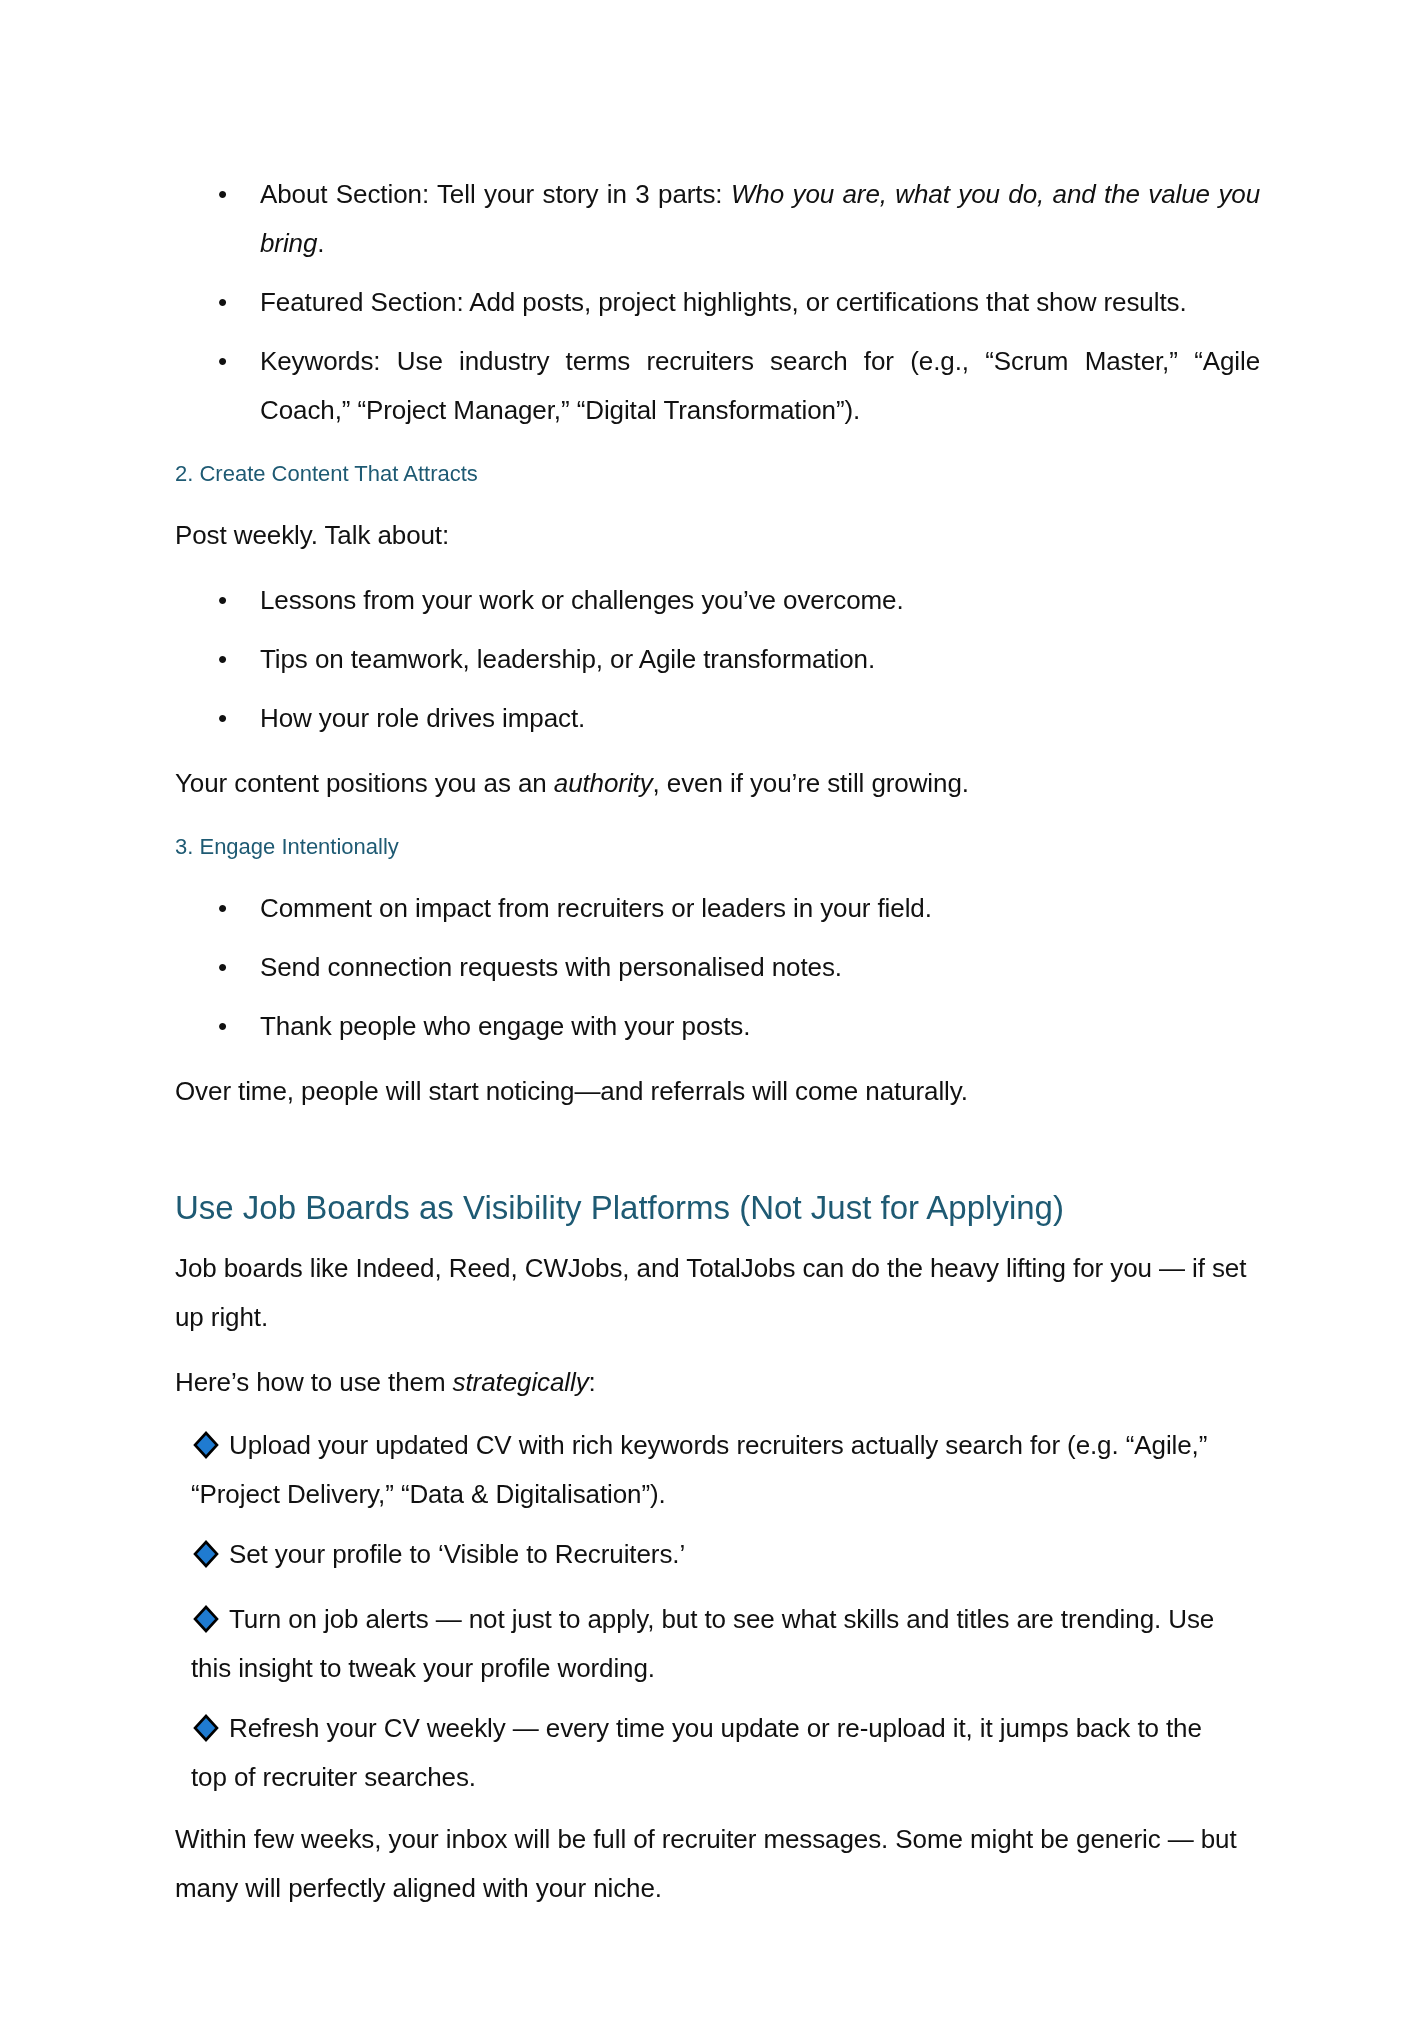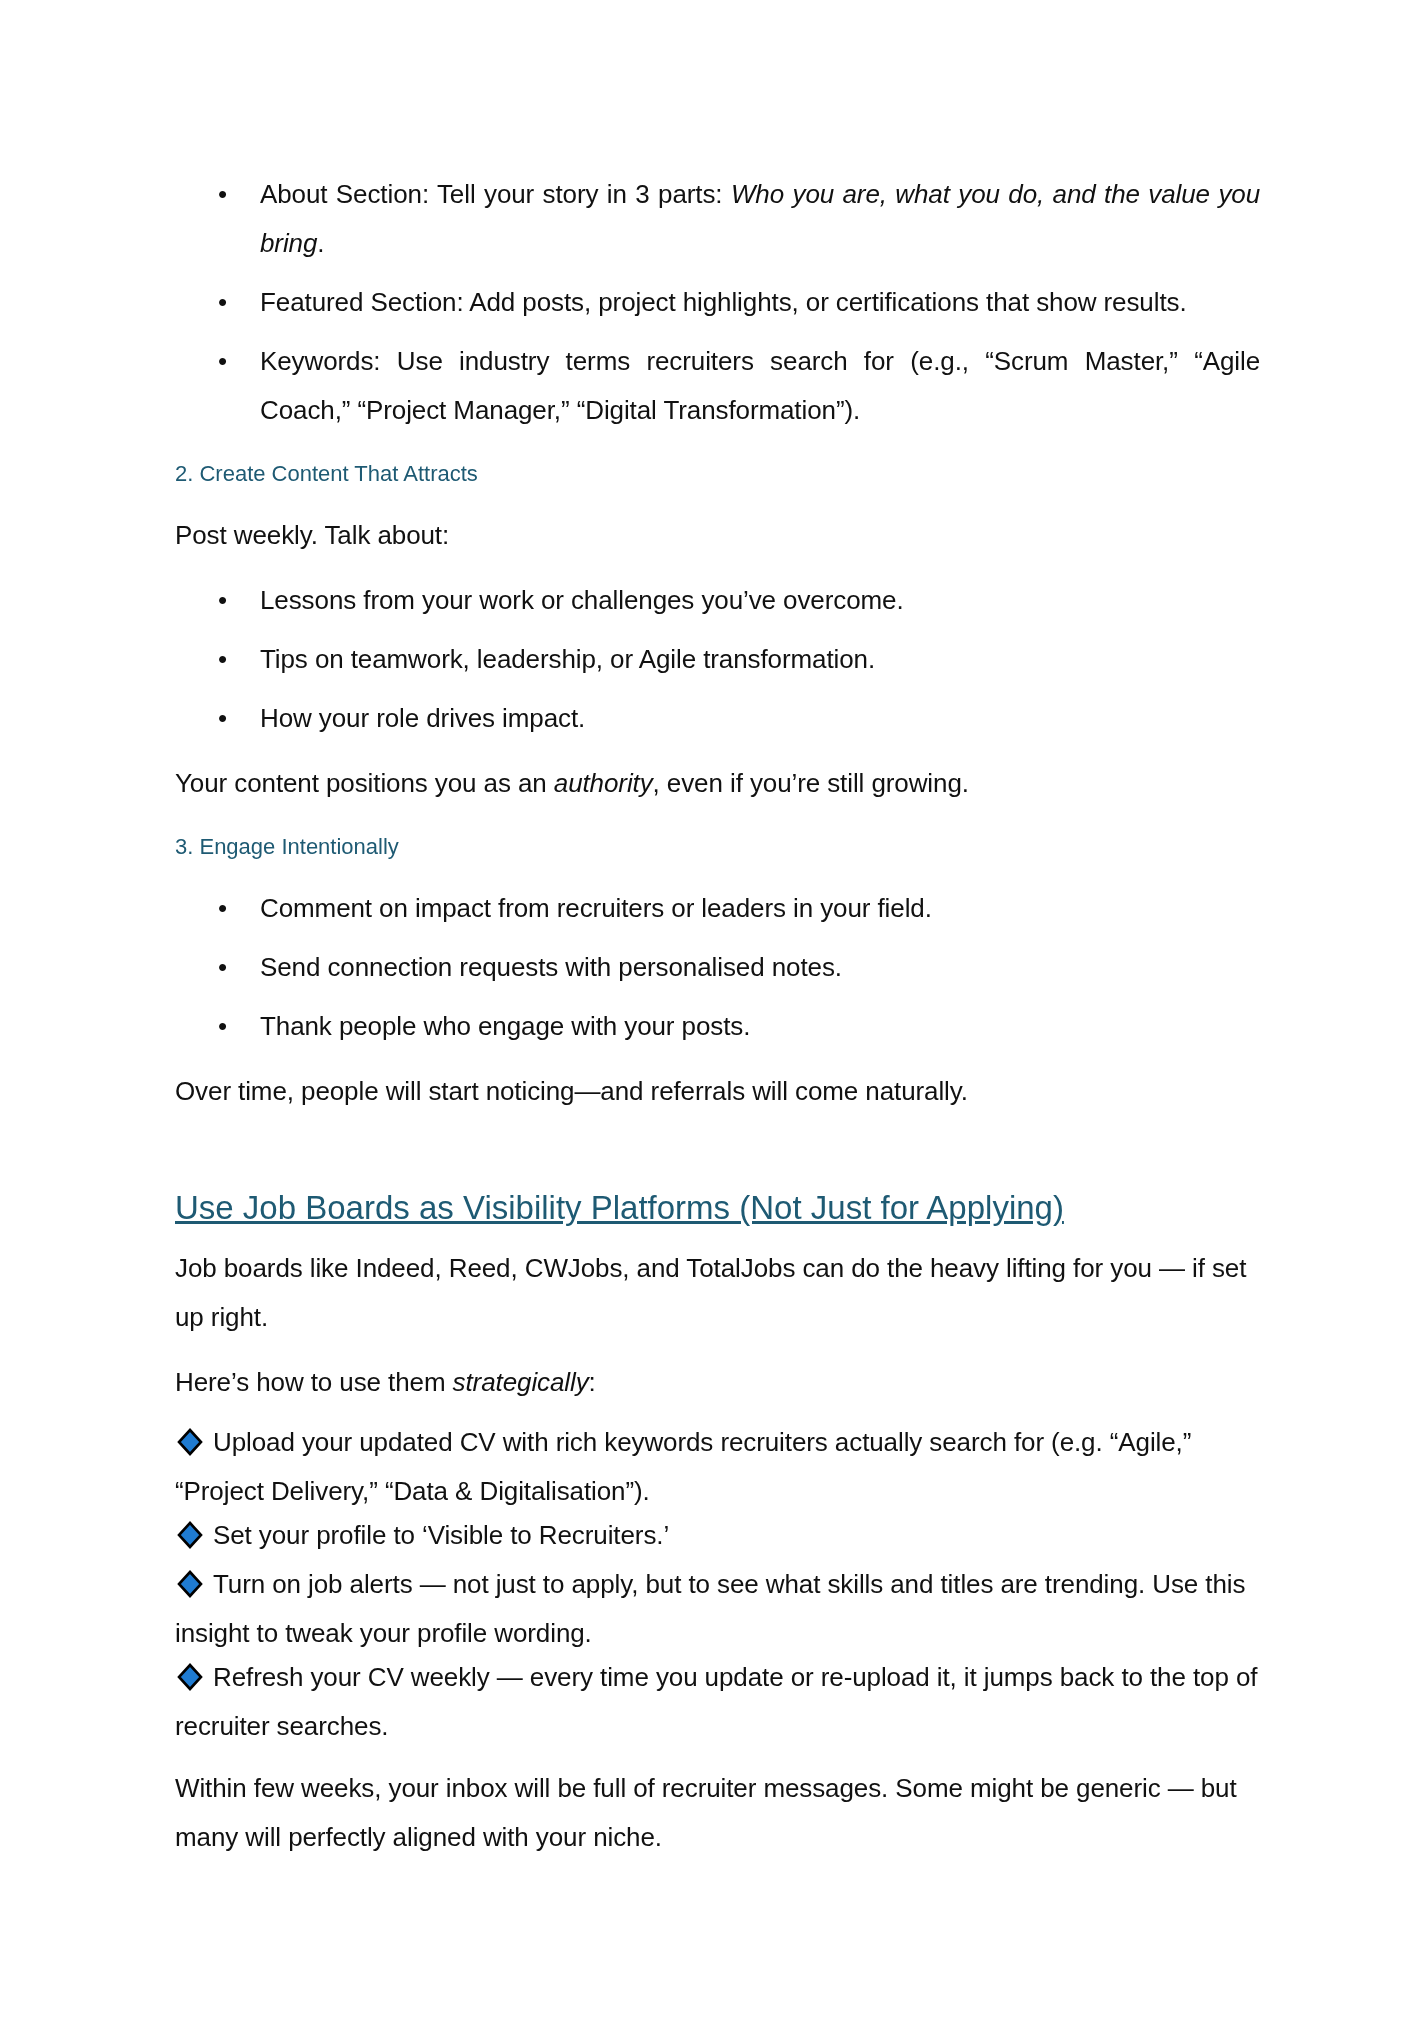--- a/index.html
+++ b/index.html
@@ -36,42 +36,41 @@
     margin: 0 0 10px 0;
     text-align: justify;
   }
   .bullet .marker {
     position: absolute;
     left: 43px;
     top: 0;
     text-align: left;
   }
   .diamond {
-    margin: 0;
+    margin: 16px;
     line-height: 44px;
   }
   .diamond .dicon {
     display: inline-block;
     vertical-align: -5px;
     margin: 0 10px 0 2px;
   }
   .h2 {
     font-weight: normal;
     color: var(--heading-color, #1e5a73);
     font-size: 22px;
     line-height: 42px;
     margin: 18px 0 16px 0;
   }
   .h1 {
     font-weight: normal;
     color: var(--heading-color, #1e5a73);
     font-size: 33px;
     line-height: 44px;
     margin: 70px 0 14px 0;
-    text-decoration: underline;
   }
   .sp-before {
     margin-top: 16px;
   }
   .b { font-weight: normal; }
   .i { font-style: italic; }
 </style>
 </head>
 <body>
 

